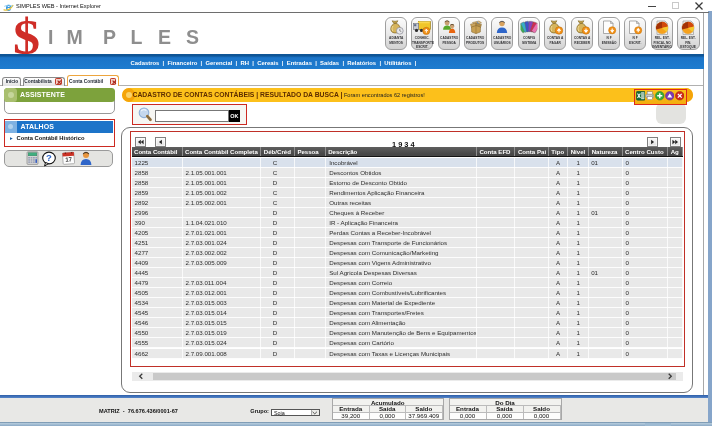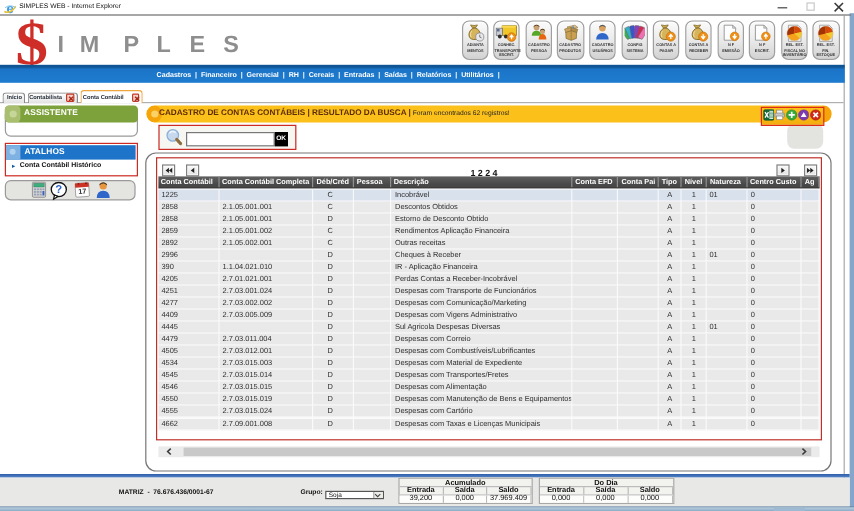--- a/index.html
+++ b/index.html
@@ -297,21 +297,21 @@
 <div class="navb" style="left:647.0px;">
       <svg width="7" height="6" viewBox="0 0 10 8" style="position:absolute;left:1px;top:0.8px;">
         <path d="M3 0.8 L7.2 4 L3 7.2 Z" fill="#222"></path>
       </svg>
     </div>
 <div class="navb" style="left:669.5px;">
       <svg width="7" height="6" viewBox="0 0 10 8" style="position:absolute;left:1px;top:0.8px;">
         <path d="M0.6 0.8 L4.6 4 L0.6 7.2 Z M4.6 0.8 L8.6 4 L4.6 7.2 Z" fill="#222"></path>
       </svg>
     </div>
-<div class="ab" style="left:392px;top:139.5px;font-size:7.4px;font-weight:bold;color:#111;">1 2 2 4</div>
+<div class="ab" style="left:392px;top:139.5px;font-size:7.4px;font-weight:bold;color:#111;">1 9 3 4</div>
 <div class="ab" style="left:131.5px;top:147.2px;width:551.5px;height:10.2px;background:linear-gradient(#5f5f5f,#474747 80%);border-bottom:1px solid #141414;display:flex;font-size:6.1px;font-weight:bold;color:#fff;">
       <div style="display:flex;width:551.5px;line-height:9.5px;">
         <div class="hcell" style="width:51.0px;padding-left:2.5px;">Conta Contábil</div>
         <div class="hcell" style="width:78.8px;padding-left:2.5px;">Conta Contábil Completa</div>
         <div class="hcell" style="width:33.6px;padding-left:2.5px;">Déb/Créd</div>
         <div class="hcell" style="width:30.8px;padding-left:2.5px;">Pessoa</div>
         <div class="hcell" style="width:151.2px;padding-left:2.5px;">Descrição</div>
         <div class="hcell" style="width:38.6px;padding-left:2.5px;">Conta EFD</div>
         <div class="hcell" style="width:33.4px;padding-left:2.5px;">Conta Pai</div>
         <div class="hcell" style="width:19.3px;padding-left:2.5px;">Tipo</div>

